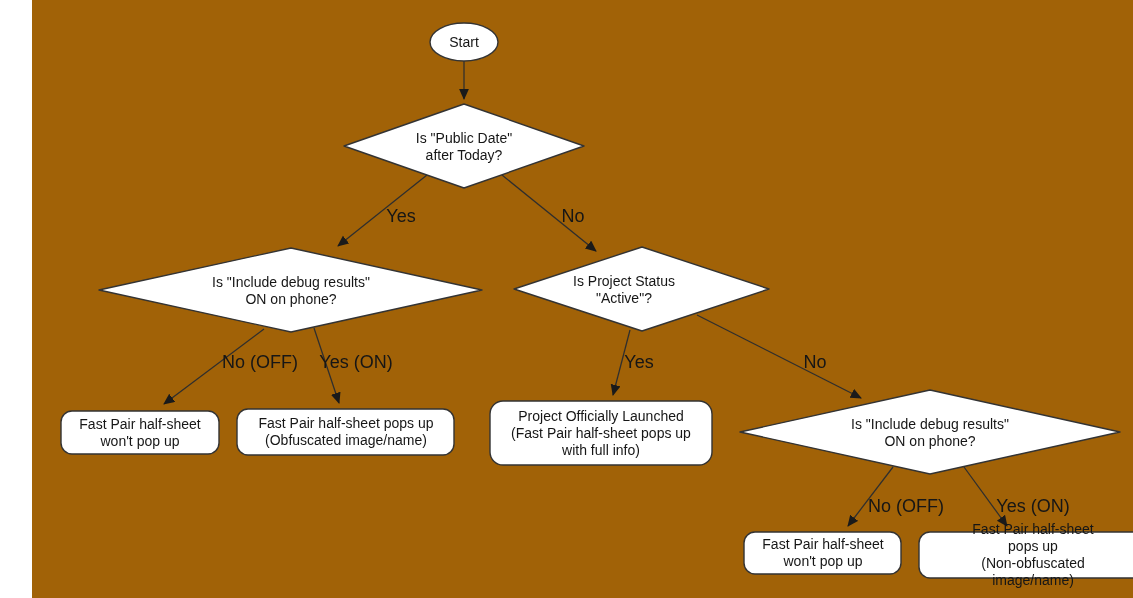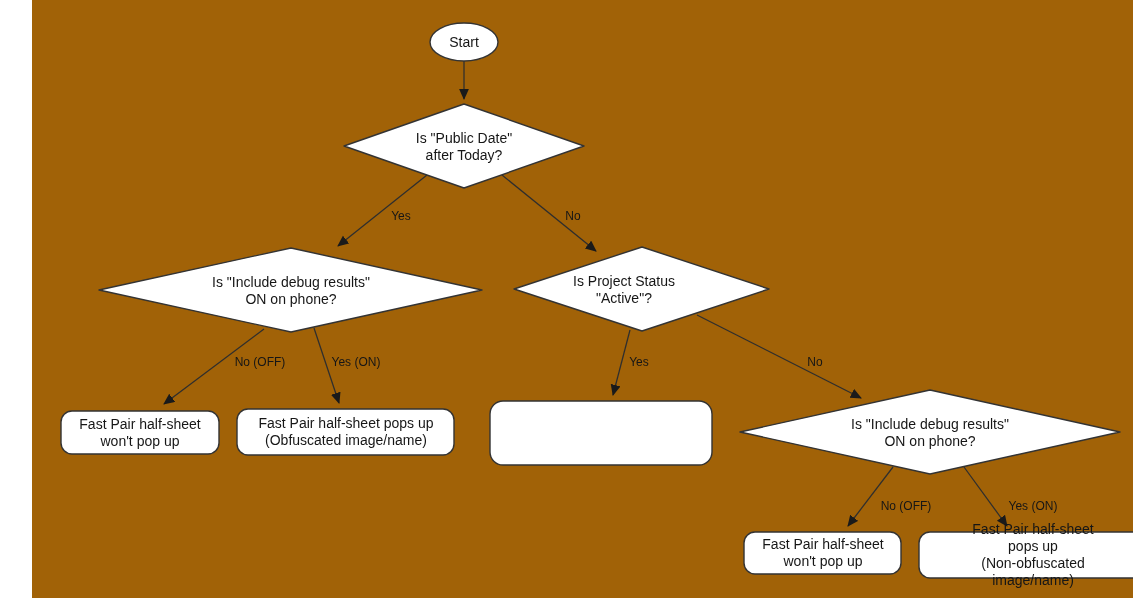--- a/index.html
+++ b/index.html
@@ -22,21 +22,21 @@
     white-space: pre-line;
     text-align: center;
     font-size: 14px;
     line-height: 17px;
     color: #161616;
   }
   .edge-label {
     position: absolute;
     transform: translate(-50%, -50%);
     white-space: nowrap;
-    font-size: 12px;
+    font-size: 18px;
     line-height: 16px;
     color: #161616;
   }
   .cursor-bar {
     position: absolute;
     left: 1121px; top: 545px;
     width: 7px; height: 48px;
     background: #000000;
   }
 </style>
@@ -84,20 +84,23 @@
   <div class="node-label" style="left:259px; top:291px;">Is "Include debug results"
 ON on phone?</div>
   <div class="node-label" style="left:592px; top:290px;">Is Project Status
 "Active"?</div>
   <div class="node-label" style="left:898px; top:433px;">Is "Include debug results"
 ON on phone?</div>
   <div class="node-label" style="left:108px; top:433px;">Fast Pair half-sheet
 won't pop up</div>
   <div class="node-label" style="left:314px; top:432px;">Fast Pair half-sheet pops up
 (Obfuscated image/name)</div>
+  <div class="node-label" style="left:569px; top:433px;">Project Officially Launched
+(Fast Pair half-sheet pops up
+with full info)</div>
   <div class="node-label" style="left:791px; top:553px;">Fast Pair half-sheet
 won't pop up</div>
   <div class="node-label" style="left:1001px;top:555px;">Fast Pair half-sheet pops up
 (Non-obfuscated image/name)</div>
 
   <div class="edge-label" style="left:369px; top:216px;">Yes</div>
   <div class="edge-label" style="left:541px; top:216px;">No</div>
   <div class="edge-label" style="left:228px; top:362px;">No (OFF)</div>
   <div class="edge-label" style="left:324px; top:362px;">Yes (ON)</div>
   <div class="edge-label" style="left:607px; top:362px;">Yes</div>

